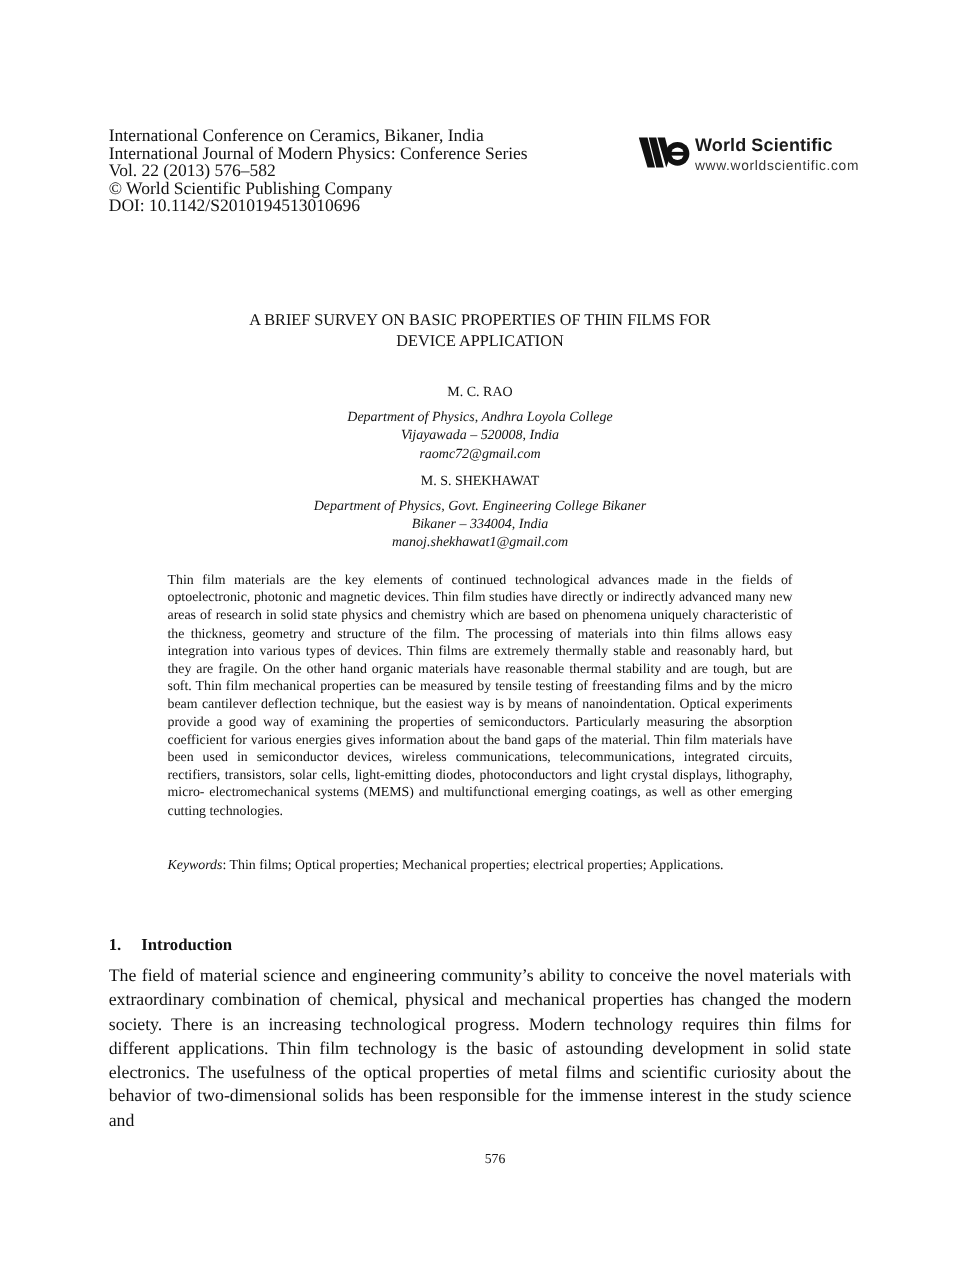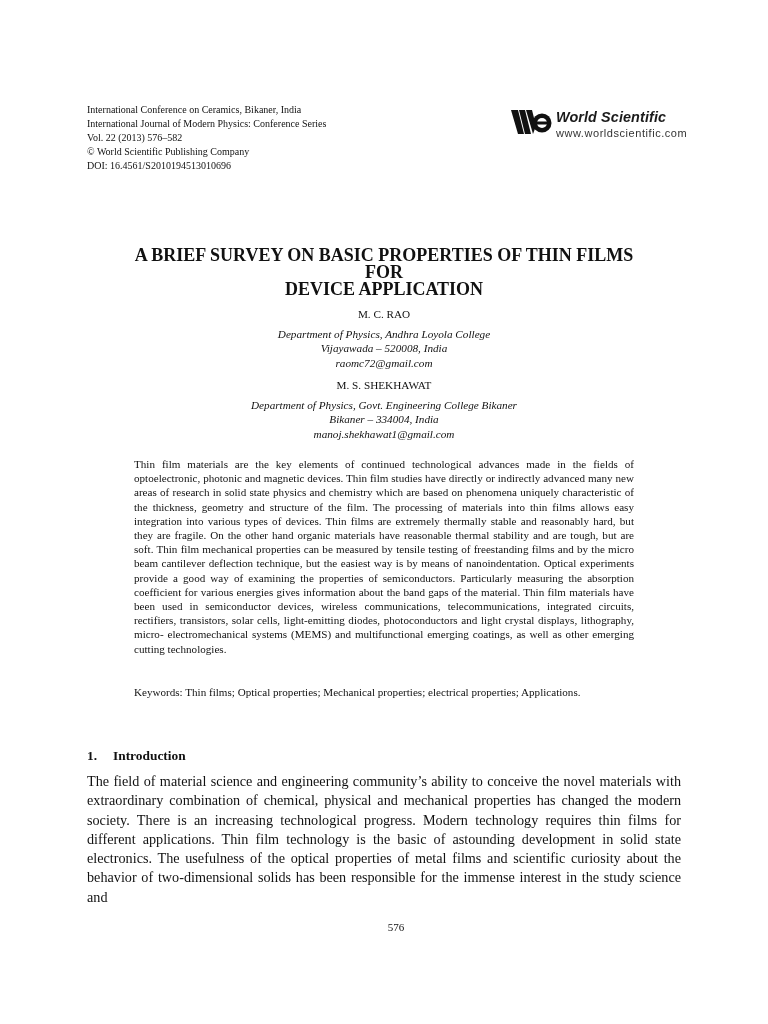--- a/index.html
+++ b/index.html
@@ -1,44 +1,44 @@
 <!DOCTYPE html>
 <html><head>
 <meta charset="utf-8">
 <style>
   html, body { margin: 0; padding: 0; background: #ffffff; }
   body { width: 768px; height: 1024px; position: relative; overflow: hidden; color: #111; font-family: "Liberation Serif", "DejaVu Serif", serif; }
   .abs { position: absolute; }
-  .header-info { left: 87px; top: 103px; font-size: 10px; line-height: 14px; }
+  .header-info { left: 87px; top: 103px; font-size: 14px; line-height: 14px; }
   .header-info div { white-space: nowrap; }
   .logo { left: 511px; top: 107px; width: 160px; height: 34px; }
   .logo svg { position: absolute; left: 0; top: 0; }
-  .logo-name { position: absolute; left: 45px; top: 2px; font-family: "Liberation Sans", "DejaVu Sans", sans-serif; font-weight: bold; font-size: 14.4px; color: #1a1a1a; white-space: nowrap; letter-spacing: 0.1px; font-style: italic; }
+  .logo-name { position: absolute; left: 45px; top: 2px; font-family: "Liberation Sans", "DejaVu Sans", sans-serif; font-weight: bold; font-size: 14.4px; color: #1a1a1a; white-space: nowrap; letter-spacing: 0.1px; }
   .logo-url { position: absolute; left: 45px; top: 20px; font-family: "Liberation Sans", "DejaVu Sans", sans-serif; font-size: 11px; color: #333; white-space: nowrap; letter-spacing: 0.55px; }
-  .title { left: 120px; width: 528px; top: 247px; text-align: center; font-weight: bold; font-size: 18px; line-height: 17px; }
+  .title { left: 120px; width: 528px; top: 247px; text-align: center; font-weight: normal; font-size: 13px; line-height: 17px; }
   .center-block { left: 140px; width: 488px; text-align: center; font-size: 11.2px; line-height: 14.2px; }
   .author-name { font-size: 11.2px; }
   .affil { font-style: italic; text-align: center; }
   .abstract { left: 134px; width: 500px; top: 457px; font-size: 11.1px; line-height: 14.2px; text-align: justify; }
   .keywords { left: 134px; width: 500px; top: 685px; font-size: 11.1px; line-height: 14.2px; text-align: justify; }
-  .kw-label { }
+  .kw-label { font-style: italic; }
   .section-heading { left: 87px; top: 748px; font-weight: bold; font-size: 13.4px; }
   .section-heading .num { display: inline-block; width: 26px; }
   .intro { left: 87px; width: 594px; top: 772px; font-size: 14.2px; line-height: 19.3px; text-align: justify; }
   .page-num { left: 0; width: 768px; top: 921px; text-align: center; font-size: 11px; padding-left: 12px; }
 </style>
 </head>
 <body>
 
 <div class="abs header-info">
   <div>International Conference on Ceramics, Bikaner, India</div>
   <div>International Journal of Modern Physics: Conference Series</div>
   <div>Vol. 22 (2013) 576–582</div>
   <div>© World Scientific Publishing Company</div>
-  <div>DOI: 16.4561/S2010194513010696</div>
+  <div>DOI: 10.1142/S2010194513010696</div>
 </div>
 
 <div class="abs logo">
   <svg width="42" height="30" viewBox="0 0 42 30">
     <polygon points="0,3 7,3 13,27 7,27" fill="#111"></polygon>
     <polygon points="8,3 14,3 20,27 14,27" fill="#111"></polygon>
     <polygon points="15,3 21,3 25,19 22,27" fill="#111"></polygon>
     <circle cx="31" cy="16" r="9.5" fill="#111"></circle>
     <circle cx="31" cy="16" r="5" fill="#fff"></circle>
     <rect x="24" y="14.5" width="16" height="3" fill="#111"></rect>

